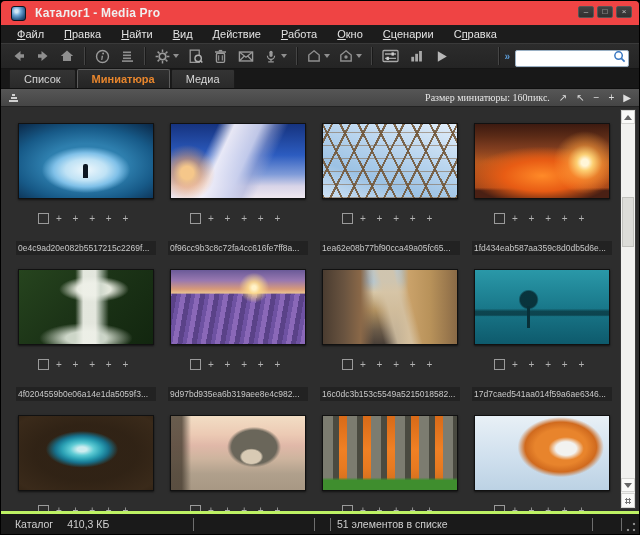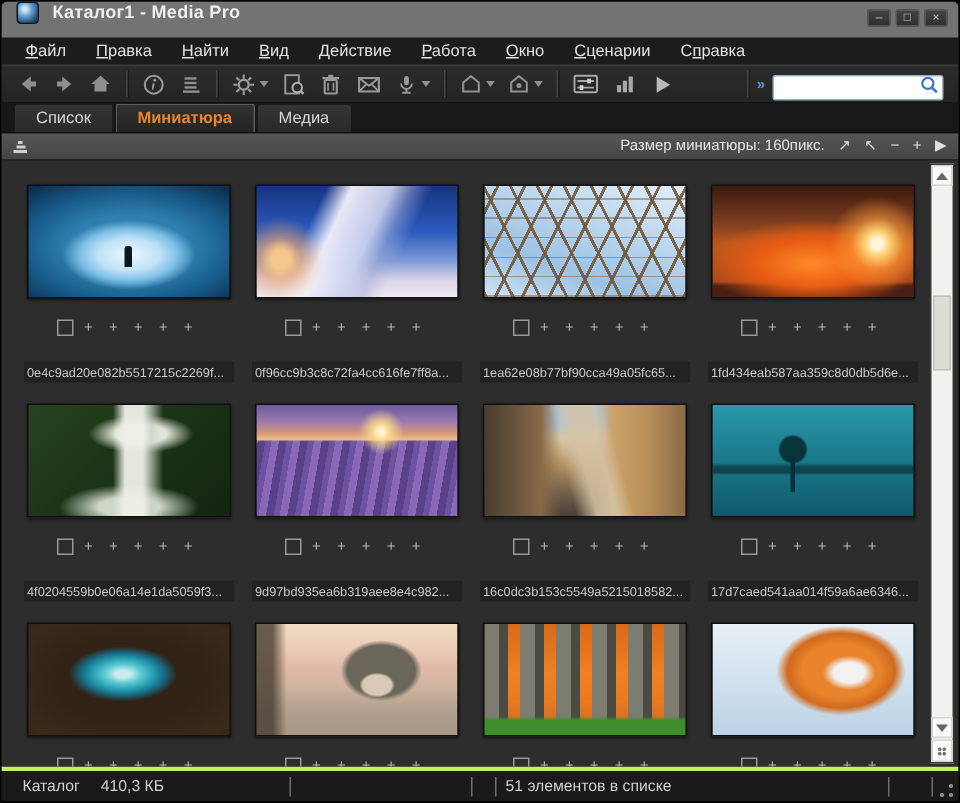--- a/index.html
+++ b/index.html
@@ -2,21 +2,21 @@
 <html><head>
 <meta charset="utf-8">
 <style>
   html,body{margin:0;padding:0;background:#000;}
   *{box-sizing:border-box;}
   body{font-family:"Liberation Sans",sans-serif;-webkit-font-smoothing:antialiased;}
   .window{position:relative;width:640px;height:535px;background:#1c1c1c;border:1px solid #000;
           border-radius:5px 5px 2px 2px;overflow:hidden;box-shadow:inset 0 0 0 1px #2e2e2e;}
 
   
-  .titlebar{position:relative;height:24px;display:flex;background:#737373;}
+  .titlebar{position:relative;height:24px;display:flex;align-items:center;background:#ef4444;}
   .app-icon{width:15px;height:15px;margin:0 9px 0 10px;border-radius:3px;
             background:radial-gradient(circle at 35% 32%,#cfe6f5 0 12%,#6fa8d8 35%,#2a5a8a 70%,#142c48 100%);
             border:1px solid #0a1520;}
   .win-title{font-size:12px;font-weight:bold;color:#efefef;letter-spacing:.2px;}
   .win-controls{position:absolute;right:7px;top:5px;display:flex;gap:3px;}
   .win-btn{width:16px;height:12px;background:linear-gradient(#424242,#303030);border:1px solid #555;
            color:#c8c8c8;font-size:8px;line-height:10px;text-align:center;border-radius:2px;cursor:default;}
 
   
   .menubar{height:18px;display:flex;align-items:center;padding-left:6px;background:#1c1c1c;}
@@ -43,21 +43,21 @@
        background:linear-gradient(#343434,#2a2a2a);border:1px solid #1a1a1a;border-bottom:none;
        border-radius:2px 2px 0 0;margin-right:1px;}
   .tab.active{background:linear-gradient(#303030,#242424);color:#e8862d;border-color:#5c5c5c;font-weight:bold;}
 
   
   .subbar{height:18px;background:linear-gradient(#565656,#454545);display:flex;align-items:center;
           padding:0 8px;border-bottom:1px solid #222;}
   .sort-ic{display:flex;flex-direction:column;align-items:center;gap:1px;}
   .sort-ic i{display:block;height:2px;background:#cfcfcf;}
   .sort-ic i:nth-child(1){width:3px;}.sort-ic i:nth-child(2){width:6px;}.sort-ic i:nth-child(3){width:9px;}
-  .subbar .label{margin-left:auto;font-size:10px;color:#e6e6e6;}
+  .subbar .label{margin-left:auto;font-size:10px;color:#e6e6e6;font-family:Liberation Serif, serif;}
   .sub-ic{color:#e0e0e0;font-size:10px;margin-left:9px;line-height:16px;}
 
   
   .content{position:relative;height:404px;background:#2d2d2d;overflow:hidden;}
   .grid{position:absolute;left:10px;top:16px;display:grid;grid-template-columns:repeat(4,152px);grid-auto-rows:146px;}
   .cell{position:relative;width:152px;}
   .thumb{position:relative;width:136px;height:76px;margin-left:7px;border:1px solid #111;overflow:hidden;
          box-shadow:0 1px 2px rgba(0,0,0,.6);}
   .meta{display:flex;align-items:center;margin:13px 0 0 27px;height:13px;}
   .cb{width:11px;height:11px;border:1px solid #9a9a9a;background:transparent;display:inline-block;}

